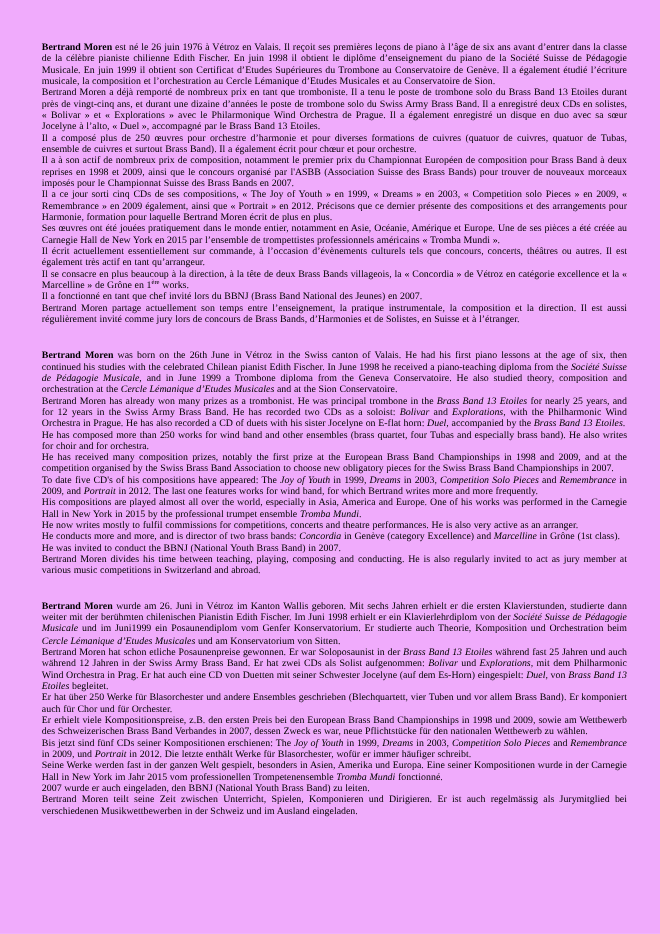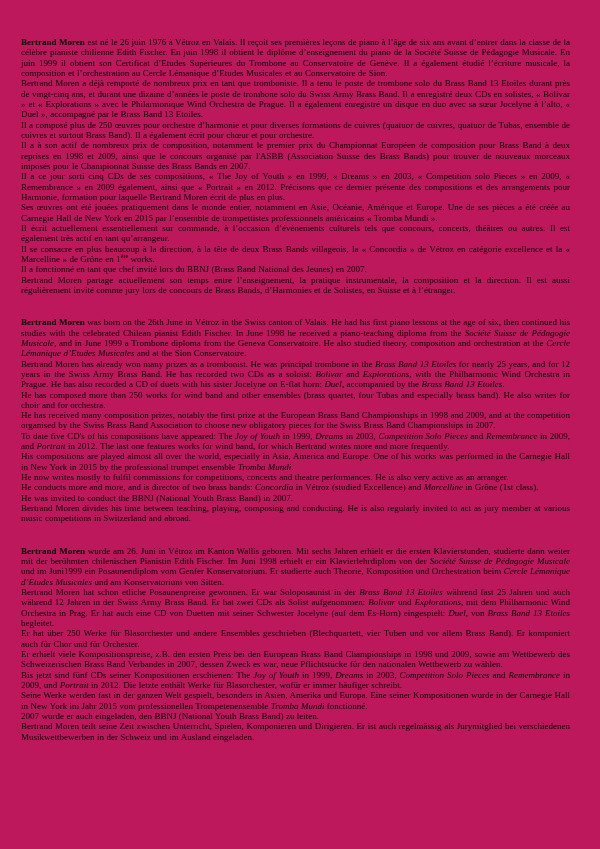--- a/index.html
+++ b/index.html
@@ -9,22 +9,22 @@
   }
   body {
     width: 600px;
     height: 849px;
     overflow: hidden;
   }
   .page {
     box-sizing: border-box;
     width: 600px;
     height: 849px;
-    padding: 37px 30px 0 21px;
-    background: #be185d;
+    padding: 37px 30px 0 38px;
+    background: #f0abfc;
   }
   .bio-section {
     margin: 0 0 22px 0;
   }
   .bio-section p.para {
     margin: 0;
     padding: 0;
     font-family: "Liberation Serif", "DejaVu Serif", serif;
     font-size: 9px;
     line-height: 10.33px;
@@ -57,21 +57,21 @@
       <p class="para"><span>Bertrand Moren partage actuellement son temps entre l’enseignement, la pratique instrumentale, la composition et la direction. Il est aussi régulièrement invité comme jury lors de concours de Brass Bands, d’Harmonies et de Solistes, en Suisse et à l’étranger.</span></p>
     </section>
   <section class="bio-section" lang="en">
       <p class="para"><span class="run-b">Bertrand Moren</span><span> was born on the 26th June in Vétroz in the Swiss canton of Valais. He had his first piano lessons at the age of six, then continued his studies with the celebrated Chilean pianist Edith Fischer. In June 1998 he received a piano-teaching diploma from the </span><span class="run-i">Société Suisse de Pédagogie Musicale</span><span>, and in June 1999 a Trombone diploma from the Geneva Conservatoire. He also studied theory, composition and orchestration at the </span><span class="run-i">Cercle Lémanique d’Etudes Musicales</span><span> and at the Sion Conservatoire.</span></p>
       <p class="para"><span>Bertrand Moren has already won many prizes as a trombonist. He was principal trombone in the </span><span class="run-i">Brass Band 13 Etoiles</span><span> for nearly 25 years, and for 12 years in the Swiss Army Brass Band. He has recorded two CDs as a soloist: </span><span class="run-i">Bolivar</span><span> and </span><span class="run-i">Explorations</span><span>, with the Philharmonic Wind Orchestra in Prague. He has also recorded a CD of duets with his sister Jocelyne on E-flat horn: </span><span class="run-i">Duel</span><span>, accompanied by the </span><span class="run-i">Brass Band 13 Etoiles</span><span>.</span></p>
       <p class="para"><span>He has composed more than 250 works for wind band and other ensembles (brass quartet, four Tubas and especially brass band). He also writes for choir and for orchestra.</span></p>
       <p class="para"><span>He has received many composition prizes, notably the first prize at the European Brass Band Championships in 1998 and 2009, and at the competition organised by the Swiss Brass Band Association to choose new obligatory pieces for the Swiss Brass Band Championships in 2007.</span></p>
       <p class="para"><span>To date five CD's of his compositions have appeared: The </span><span class="run-i">Joy of Youth</span><span> in 1999, </span><span class="run-i">Dreams</span><span> in 2003, </span><span class="run-i">Competition Solo Pieces</span><span> and </span><span class="run-i">Remembrance</span><span> in 2009, and </span><span class="run-i">Portrait</span><span> in 2012. The last one features works for wind band, for which Bertrand writes more and more frequently.</span></p>
       <p class="para"><span>His compositions are played almost all over the world, especially in Asia, America and Europe. One of his works was performed in the Carnegie Hall in New York in 2015 by the professional trumpet ensemble </span><span class="run-i">Tromba Mundi</span><span>.</span></p>
       <p class="para"><span>He now writes mostly to fulfil commissions for competitions, concerts and theatre performances. He is also very active as an arranger.</span></p>
-      <p class="para"><span>He conducts more and more, and is director of two brass bands: </span><span class="run-i">Concordia</span><span> in Vétroz (studied Excellence) and </span><span class="run-i">Marcelline</span><span> in Grône (1st class).</span></p>
+      <p class="para"><span>He conducts more and more, and is director of two brass bands: </span><span class="run-i">Concordia</span><span> in Genève (category Excellence) and </span><span class="run-i">Marcelline</span><span> in Grône (1st class).</span></p>
       <p class="para"><span>He was invited to conduct the BBNJ (National Youth Brass Band) in 2007.</span></p>
       <p class="para"><span>Bertrand Moren divides his time between teaching, playing, composing and conducting. He is also regularly invited to act as jury member at various music competitions in Switzerland and abroad.</span></p>
     </section>
   <section class="bio-section" lang="de">
       <p class="para"><span class="run-b">Bertrand Moren</span><span> wurde am 26. Juni in Vétroz im Kanton Wallis geboren. Mit sechs Jahren erhielt er die ersten Klavierstunden, studierte dann weiter mit der berühmten chilenischen Pianistin Edith Fischer. Im Juni 1998 erhielt er ein Klavierlehrdiplom von der </span><span class="run-i">Société Suisse de Pédagogie Musicale</span><span> und im Juni1999 ein Posaunendiplom vom Genfer Konservatorium. Er studierte auch Theorie, Komposition und Orchestration beim </span><span class="run-i">Cercle Lémanique d’Etudes Musicales</span><span> und am Konservatorium von Sitten.</span></p>
       <p class="para"><span>Bertrand Moren hat schon etliche Posaunenpreise gewonnen. Er war Soloposaunist in der </span><span class="run-i">Brass Band 13 Etoiles</span><span> während fast 25 Jahren und auch während 12 Jahren in der Swiss Army Brass Band. Er hat zwei CDs als Solist aufgenommen: </span><span class="run-i">Bolivar</span><span> und </span><span class="run-i">Explorations</span><span>, mit dem Philharmonic Wind Orchestra in Prag. Er hat auch eine CD von Duetten mit seiner Schwester Jocelyne (auf dem Es-Horn) eingespielt: </span><span class="run-i">Duel</span><span>, von </span><span class="run-i">Brass Band 13 Etoiles</span><span> begleitet.</span></p>
       <p class="para"><span>Er hat über 250 Werke für Blasorchester und andere Ensembles geschrieben (Blechquartett, vier Tuben und vor allem Brass Band). Er komponiert auch für Chor und für Orchester.</span></p>
       <p class="para"><span>Er erhielt viele Kompositionspreise, z.B. den ersten Preis bei den European Brass Band Championships in 1998 und 2009, sowie am Wettbewerb des Schweizerischen Brass Band Verbandes in 2007, dessen Zweck es war, neue Pflichtstücke für den nationalen Wettbewerb zu wählen.</span></p>
       <p class="para"><span>Bis jetzt sind fünf CDs seiner Kompositionen erschienen: The </span><span class="run-i">Joy of Youth</span><span> in 1999, </span><span class="run-i">Dreams</span><span> in 2003, </span><span class="run-i">Competition Solo Pieces</span><span> and </span><span class="run-i">Remembrance</span><span> in 2009, und </span><span class="run-i">Portrait</span><span> in 2012. Die letzte enthält Werke für Blasorchester, wofür er immer häufiger schreibt.</span></p>
       <p class="para"><span>Seine Werke werden fast in der ganzen Welt gespielt, besonders in Asien, Amerika und Europa. Eine seiner Kompositionen wurde in der Carnegie Hall in New York im Jahr 2015 vom professionellen Trompetenensemble </span><span class="run-i">Tromba Mundi</span><span> fonctionné.</span></p>

